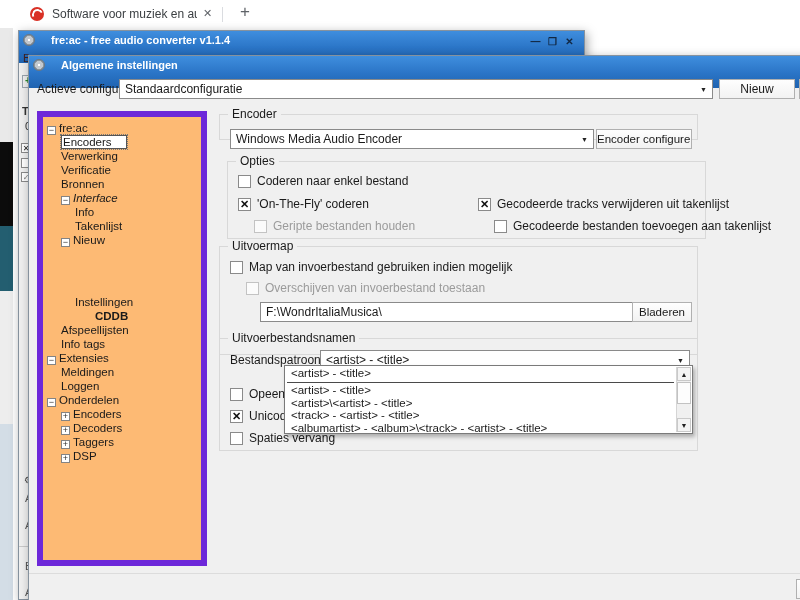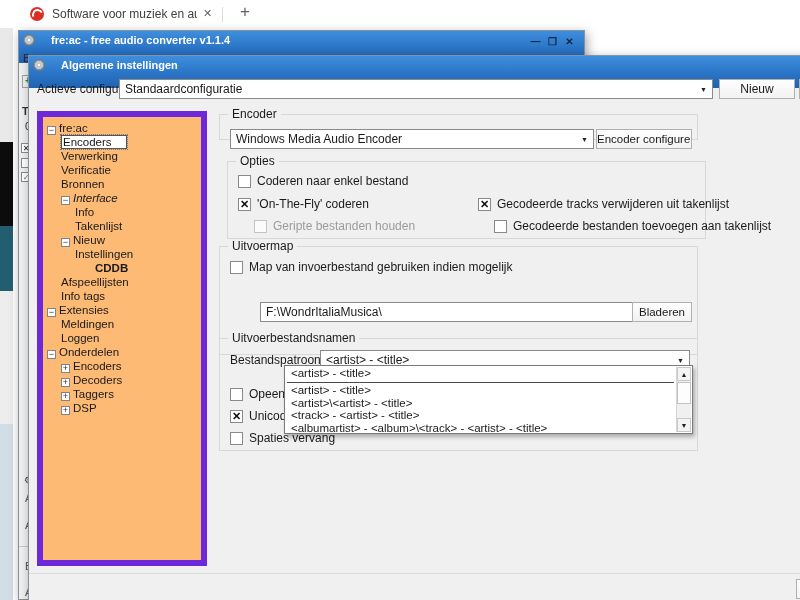--- a/index.html
+++ b/index.html
@@ -141,21 +141,21 @@
   <div class="tree" style="left:8px;top:55px;width:170px;height:455px;">
       <div class="tree-item" style="padding-left: 4px;"><span class="twisty">−</span><span class="tlabel">fre:ac</span></div>
       <div class="tree-item selected" style="padding-left: 18px;"><span class="tlabel">Encoders</span></div>
       <div class="tree-item" style="padding-left: 18px;"><span class="tlabel">Verwerking</span></div>
       <div class="tree-item" style="padding-left: 18px;"><span class="tlabel">Verificatie</span></div>
       <div class="tree-item" style="padding-left: 18px;"><span class="tlabel">Bronnen</span></div>
       <div class="tree-item" style="padding-left: 18px; font-style: italic;"><span class="twisty">−</span><span class="tlabel">Interface</span></div>
       <div class="tree-item" style="padding-left: 32px;"><span class="tlabel">Info</span></div>
       <div class="tree-item" style="padding-left: 32px;"><span class="tlabel">Takenlijst</span></div>
       <div class="tree-item" style="padding-left: 18px;"><span class="twisty">−</span><span class="tlabel">Nieuw</span></div>
-      <div class="tree-item" style="padding-left: 32px;"><span class="tlabel">Instellingen</span></div>
+      <div class="tree-item" style="padding-left: 32px; margin-top: 48px;"><span class="tlabel">Instellingen</span></div>
       <div class="tree-item" style="padding-left: 52px; font-weight: bold;"><span class="tlabel">CDDB</span></div>
       <div class="tree-item" style="padding-left: 18px;"><span class="tlabel">Afspeellijsten</span></div>
       <div class="tree-item" style="padding-left: 18px;"><span class="tlabel">Info tags</span></div>
       <div class="tree-item" style="padding-left: 4px;"><span class="twisty">−</span><span class="tlabel">Extensies</span></div>
       <div class="tree-item" style="padding-left: 18px;"><span class="tlabel">Meldingen</span></div>
       <div class="tree-item" style="padding-left: 18px;"><span class="tlabel">Loggen</span></div>
       <div class="tree-item" style="padding-left: 4px;"><span class="twisty">−</span><span class="tlabel">Onderdelen</span></div>
       <div class="tree-item" style="padding-left: 18px;"><span class="twisty">+</span><span class="tlabel">Encoders</span></div>
       <div class="tree-item" style="padding-left: 18px;"><span class="twisty">+</span><span class="tlabel">Decoders</span></div>
       <div class="tree-item" style="padding-left: 18px;"><span class="twisty">+</span><span class="tlabel">Taggers</span></div>
@@ -173,20 +173,21 @@
     <div class="cbrow" style="left:10px;top:13px;text-align:center;"><span class="cb"></span><span>Coderen naar enkel bestand</span></div>
     <div class="cbrow" style="left:10px;top:36px;"><span class="cb checked"></span><span>'On-The-Fly' coderen</span></div>
     <div class="cbrow" style="left:250px;top:36px;"><span class="cb checked"></span><span>Gecodeerde tracks verwijderen uit takenlijst</span></div>
     <div class="cbrow disabled" style="left:26px;top:58px;"><span class="cb disabled"></span><span>Geripte bestanden houden</span></div>
     <div class="cbrow" style="left:266px;top:58px;"><span class="cb"></span><span>Gecodeerde bestanden toevoegen aan takenlijst</span></div>
   </div>
 
   <div class="gb" style="left:190px;top:190px;width:479px;height:109px;">
     <span class="gb-title">Uitvoermap</span>
     <div class="cbrow" style="left:10px;top:14px;"><span class="cb"></span><span>Map van invoerbestand gebruiken indien mogelijk</span></div>
+    <div class="cbrow disabled" style="left:26px;top:35px;"><span class="cb disabled"></span><span>Overschijven van invoerbestand toestaan</span></div>
     <div class="combo" style="left:10px;top:55px;width:388px;margin-left:30px;">F:\WondrItaliaMusica\</div>
     <div class="btn" style="left:412px;top:55px;width:60px;font-size:11.5px;">Bladeren</div>
   </div>
 
   <div class="gb" style="left:190px;top:282px;width:479px;height:113px;">
     <span class="gb-title">Uitvoerbestandsnamen</span>
     <div style="position:absolute;left:10px;top:14px;">Bestandspatroon:</div>
     <div class="combo" style="left:100px;top:11px;width:370px;">&lt;artist&gt; - &lt;title&gt;</div>
     <div class="cbrow" style="left:10px;top:49px;"><span class="cb"></span><span>Opeenvolgende</span></div>
     <div class="cbrow" style="left:10px;top:71px;"><span class="cb checked"></span><span>Unicode-tekens</span></div>

